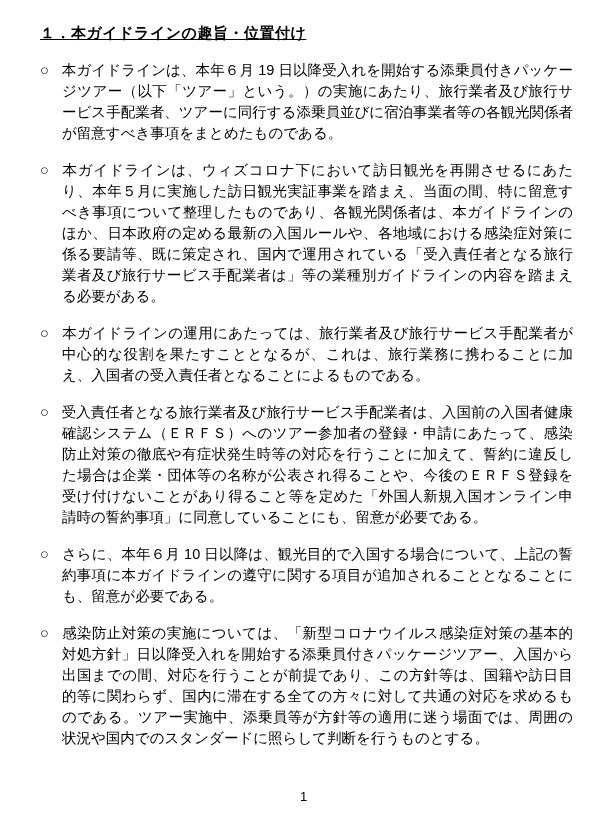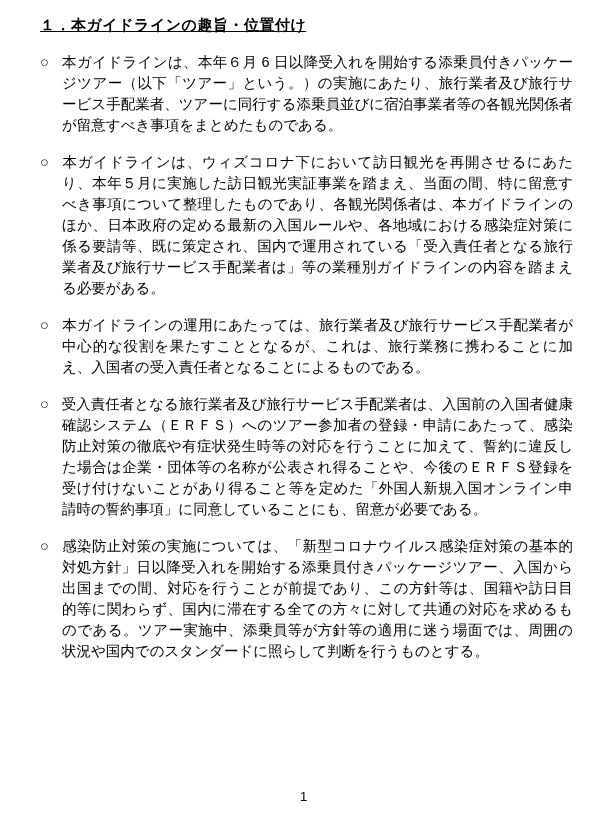--- a/index.html
+++ b/index.html
@@ -8,21 +8,21 @@
       background: #ffffff;
       color: #000000;
       font-family: "Liberation Sans", "DejaVu Sans", sans-serif;
     }
     .page {
       position: relative;
       width: 607px;
       height: 815px;
       box-sizing: border-box;
       background: #ffffff;
-      padding: 14px 34px 0 40px;
+      padding: 22px 34px 0 40px;
       overflow: hidden;
     }
     .doc-title {
       font-size: 15px;
       font-weight: bold;
       text-decoration: underline;
       margin: 0 0 16px 0;
       letter-spacing: 0.5px;
       line-height: 22px;
     }
@@ -49,27 +49,28 @@
       line-height: 16px;
     }
   </style>
 </head>
 <body>
 
 <div class="page">
 
   <h1 class="doc-title">１．本ガイドラインの趣旨・位置付け</h1>
 
-  <div class="para"><span class="bullet">○</span><span>本ガイドラインは、本年６月 6 日以降受入れを開始する添乗員付きパッケージツアー（以下「ツアー」という。）の実施にあたり、旅行業者及び旅行サービス手配業者、ツアーに同行する添乗員並びに宿泊事業者等の各観光関係者が留意すべき事項をまとめたものである。</span></div>
+  <div class="para"><span class="bullet">○</span><span>本ガイドラインは、本年６月 19 日以降受入れを開始する添乗員付きパッケージツアー（以下「ツアー」という。）の実施にあたり、旅行業者及び旅行サービス手配業者、ツアーに同行する添乗員並びに宿泊事業者等の各観光関係者が留意すべき事項をまとめたものである。</span></div>
 
   <div class="para"><span class="bullet">○</span><span>本ガイドラインは、ウィズコロナ下において訪日観光を再開させるにあたり、本年５月に実施した訪日観光実証事業を踏まえ、当面の間、特に留意すべき事項について整理したものであり、各観光関係者は、本ガイドラインのほか、日本政府の定める最新の入国ルールや、各地域における感染症対策に係る要請等、既に策定され、国内で運用されている「受入責任者となる旅行業者及び旅行サービス手配業者は」等の業種別ガイドラインの内容を踏まえる必要がある。</span></div>
 
   <div class="para"><span class="bullet">○</span><span>本ガイドラインの運用にあたっては、旅行業者及び旅行サービス手配業者が中心的な役割を果たすこととなるが、これは、旅行業務に携わることに加え、入国者の受入責任者となることによるものである。</span></div>
 
   <div class="para"><span class="bullet">○</span><span>受入責任者となる旅行業者及び旅行サービス手配業者は、入国前の入国者健康確認システム（ＥＲＦＳ）へのツアー参加者の登録・申請にあたって、感染防止対策の徹底や有症状発生時等の対応を行うことに加えて、誓約に違反した場合は企業・団体等の名称が公表され得ることや、今後のＥＲＦＳ登録を受け付けないことがあり得ること等を定めた「外国人新規入国オンライン申請時の誓約事項」に同意していることにも、留意が必要である。</span></div>
 
+  <div class="para"><span class="bullet">○</span><span>さらに、本年６月 10 日以降は、観光目的で入国する場合について、上記の誓約事項に本ガイドラインの遵守に関する項目が追加されることとなることにも、留意が必要である。</span></div>
 
   <div class="para"><span class="bullet">○</span><span>感染防止対策の実施については、「新型コロナウイルス感染症対策の基本的対処方針」日以降受入れを開始する添乗員付きパッケージツアー、入国から出国までの間、対応を行うことが前提であり、この方針等は、国籍や訪日目的等に関わらず、国内に滞在する全ての方々に対して共通の対応を求めるものである。ツアー実施中、添乗員等が方針等の適用に迷う場面では、周囲の状況や国内でのスタンダードに照らして判断を行うものとする。</span></div>
 
 
   <div class="page-number">1</div>
 
 </div>
 
 </body></html>

